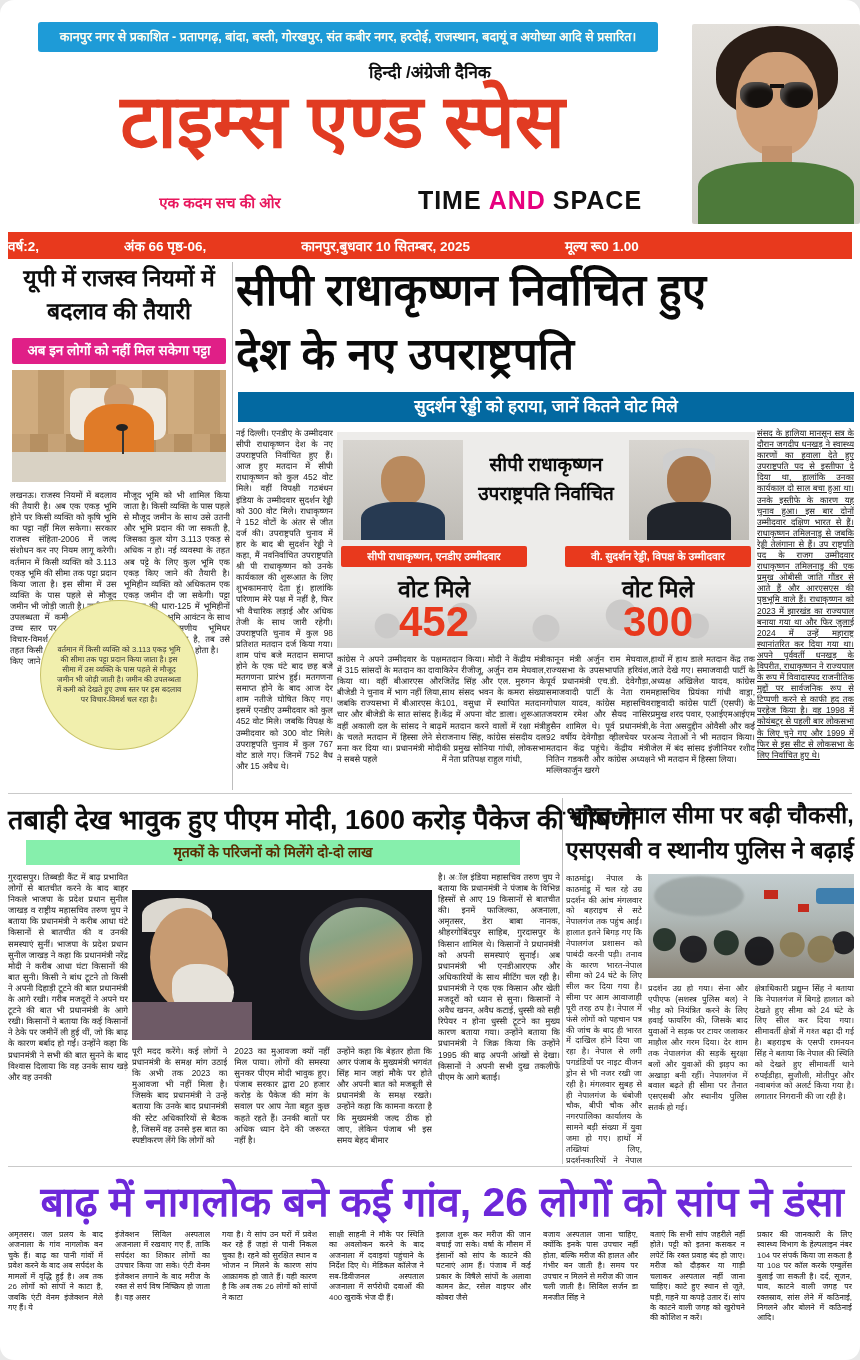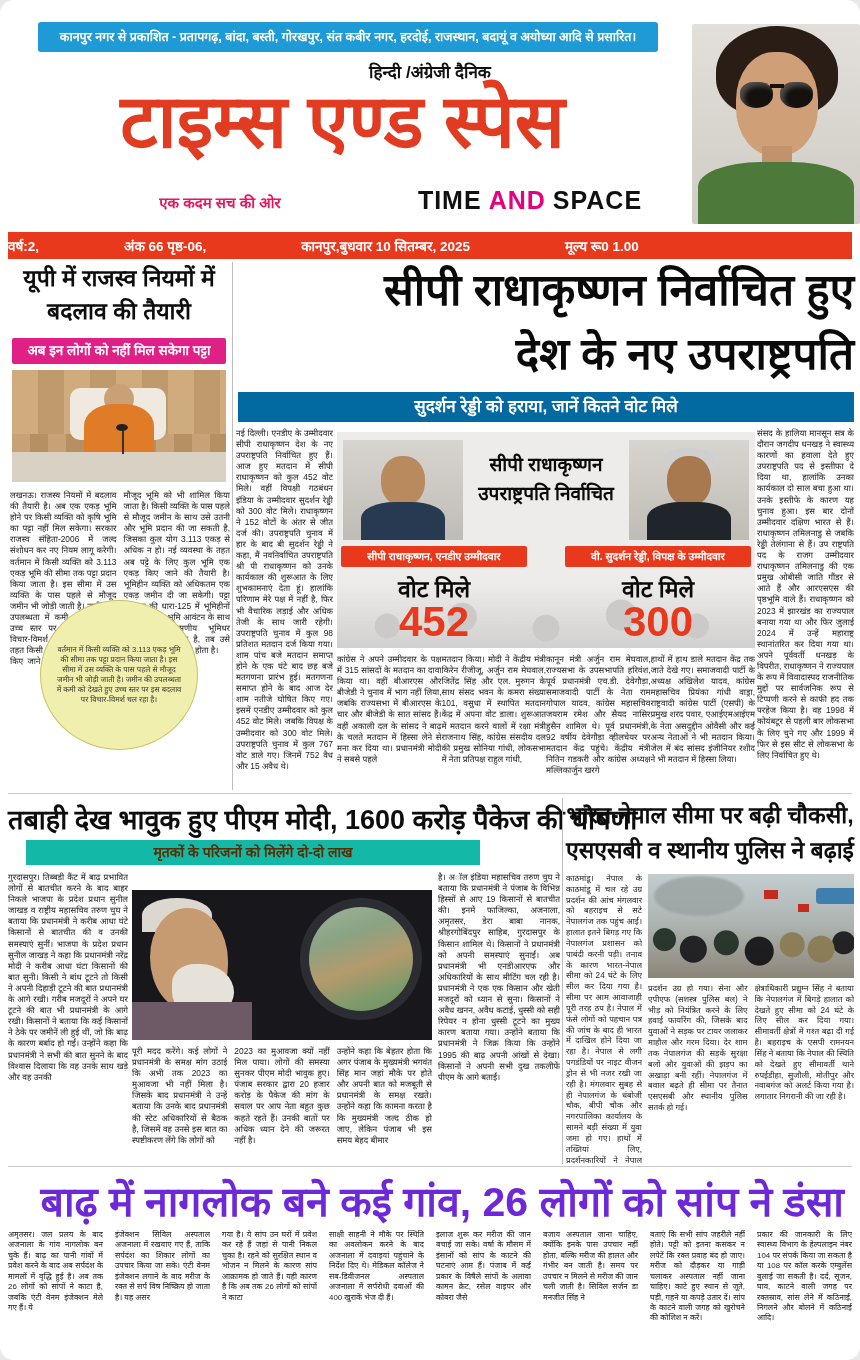--- a/index.html
+++ b/index.html
@@ -44,25 +44,25 @@
   .yogi .chair{position:absolute;left:58px;top:18px;width:96px;height:52px;border-radius:10px;background:#efe9df;}
   .yogi .robe{position:absolute;left:72px;top:34px;width:70px;height:52px;border-radius:42% 42% 8% 8%;background:#e07b28;}
   .yogi .head{position:absolute;left:92px;top:14px;width:30px;height:30px;border-radius:50%;background:#caa077;}
   .yogi .desk{position:absolute;left:0;top:82px;width:100%;height:30px;background:#d9d2c4;}
   .yogi .mic{position:absolute;left:110px;top:58px;width:2px;height:26px;background:#333;}
   .yogi .mic2{position:absolute;left:104px;top:54px;width:12px;height:7px;border-radius:50%;background:#222;}
   .la-text{position:absolute;left:10px;top:490px;width:220px;height:300px;column-count:2;column-gap:7px;}
   .la-quote{position:absolute;left:40px;top:600px;width:158px;height:150px;border-radius:50%;background:#f1efad;border:1px solid #c9c36a;
             font-size:7.6px;line-height:1.3;text-align:center;color:#333;display:flex;align-items:center;padding:16px 14px;z-index:3;}
   
-  .ma-head{position:absolute;left:236px;top:258px;width:618px;text-align:right;font-size:44px;font-weight:800;line-height:1.45;color:#0a0a0a;}
+  .ma-head{position:absolute;left:236px;top:258px;width:618px;text-align:left;font-size:44px;font-weight:800;line-height:1.45;color:#0a0a0a;}
   .ma-sub{position:absolute;left:238px;top:392px;width:616px;height:30px;background:#0369a1;color:#fff;
           font-size:17px;font-weight:bold;text-align:center;line-height:30px;}
   .ma-colL{position:absolute;left:236px;top:428px;width:97px;height:366px;}
-  .ma-colR{position:absolute;left:757px;top:428px;width:97px;height:366px;}
+  .ma-colR{position:absolute;left:757px;top:428px;width:97px;height:366px;text-decoration:underline;}
   .ibox{position:absolute;left:337px;top:432px;width:418px;height:216px;background:#edecea;overflow:hidden;}
   .ibox .crowd{position:absolute;left:0;bottom:0;width:100%;height:110px;opacity:.16;
      background:radial-gradient(circle at 12% 80%,#222 12px,transparent 13px),radial-gradient(circle at 30% 72%,#222 14px,transparent 15px),
                 radial-gradient(circle at 50% 82%,#222 13px,transparent 14px),radial-gradient(circle at 68% 70%,#222 15px,transparent 16px),
                 radial-gradient(circle at 86% 80%,#222 12px,transparent 13px),linear-gradient(transparent 40%,#444);}
   .ibox .ph{position:absolute;top:8px;width:120px;height:100px;background:linear-gradient(#d8d5d0,#bfbcb6);overflow:hidden;}
   .ibox .ph.l{left:6px;} .ibox .ph.r{left:292px;}
   .ibox .ph .face{position:absolute;left:38px;top:16px;width:44px;height:50px;border-radius:46%;background:#b98a5e;}
   .ibox .ph.r .face{background:#a8784f;}
   .ibox .ph .hairw{position:absolute;left:34px;top:8px;width:52px;height:22px;border-radius:50% 50% 0 0;background:#cfcfcf;}
@@ -73,21 +73,21 @@
              text-align:center;line-height:21px;border-radius:2px;white-space:nowrap;overflow:hidden;}
   .ibox .lbl.l{left:4px;} .ibox .lbl.r{left:228px;}
   .ibox .votes{position:absolute;top:140px;width:186px;text-align:center;font-size:23px;font-weight:800;color:#0a0a0a;}
   .ibox .votes.l{left:4px;} .ibox .votes.r{left:228px;}
   .ibox .num{position:absolute;top:166px;width:186px;text-align:center;font-size:42px;font-weight:800;color:#e8391d;}
   .ibox .num.l{left:4px;} .ibox .num.r{left:228px;}
   .ma-row{position:absolute;left:337px;top:654px;width:418px;height:140px;display:flex;}
   .ma-row .body-text{flex:1;}
   
   .mo-head{position:absolute;left:8px;top:800px;width:552px;text-align:center;font-size:27px;font-weight:800;color:#0d0d0d;white-space:nowrap;}
-  .mo-kicker{position:absolute;left:26px;top:840px;width:454px;height:25px;background:#14b8a6;color:#5a2c00;
+  .mo-kicker{position:absolute;left:26px;top:840px;width:494px;height:25px;background:#86efac;color:#5a2c00;
              font-size:14px;font-weight:bold;text-align:center;line-height:25px;}
   .mo-colL{position:absolute;left:8px;top:872px;width:120px;height:292px;}
   .mo-photo{position:absolute;left:132px;top:890px;width:300px;height:150px;background:#17171c;overflow:hidden;}
   .mo-photo .prof{position:absolute;left:18px;top:18px;width:78px;height:104px;border-radius:48% 52% 46% 54%;background:#c79b72;}
   .mo-photo .beard{position:absolute;left:40px;top:74px;width:62px;height:52px;border-radius:40% 60% 50% 50%;background:#e6e2da;}
   .mo-photo .hairm{position:absolute;left:10px;top:8px;width:70px;height:34px;border-radius:50% 50% 0 0;background:#dcd8d0;}
   .mo-photo .kurta{position:absolute;left:0px;top:112px;width:120px;height:40px;background:#6e5a66;}
   .mo-photo .port{position:absolute;left:168px;top:8px;width:122px;height:122px;border-radius:50%;background:#2c2c33;
                   display:flex;align-items:center;justify-content:center;}
   .mo-photo .view{width:104px;height:104px;border-radius:50%;

